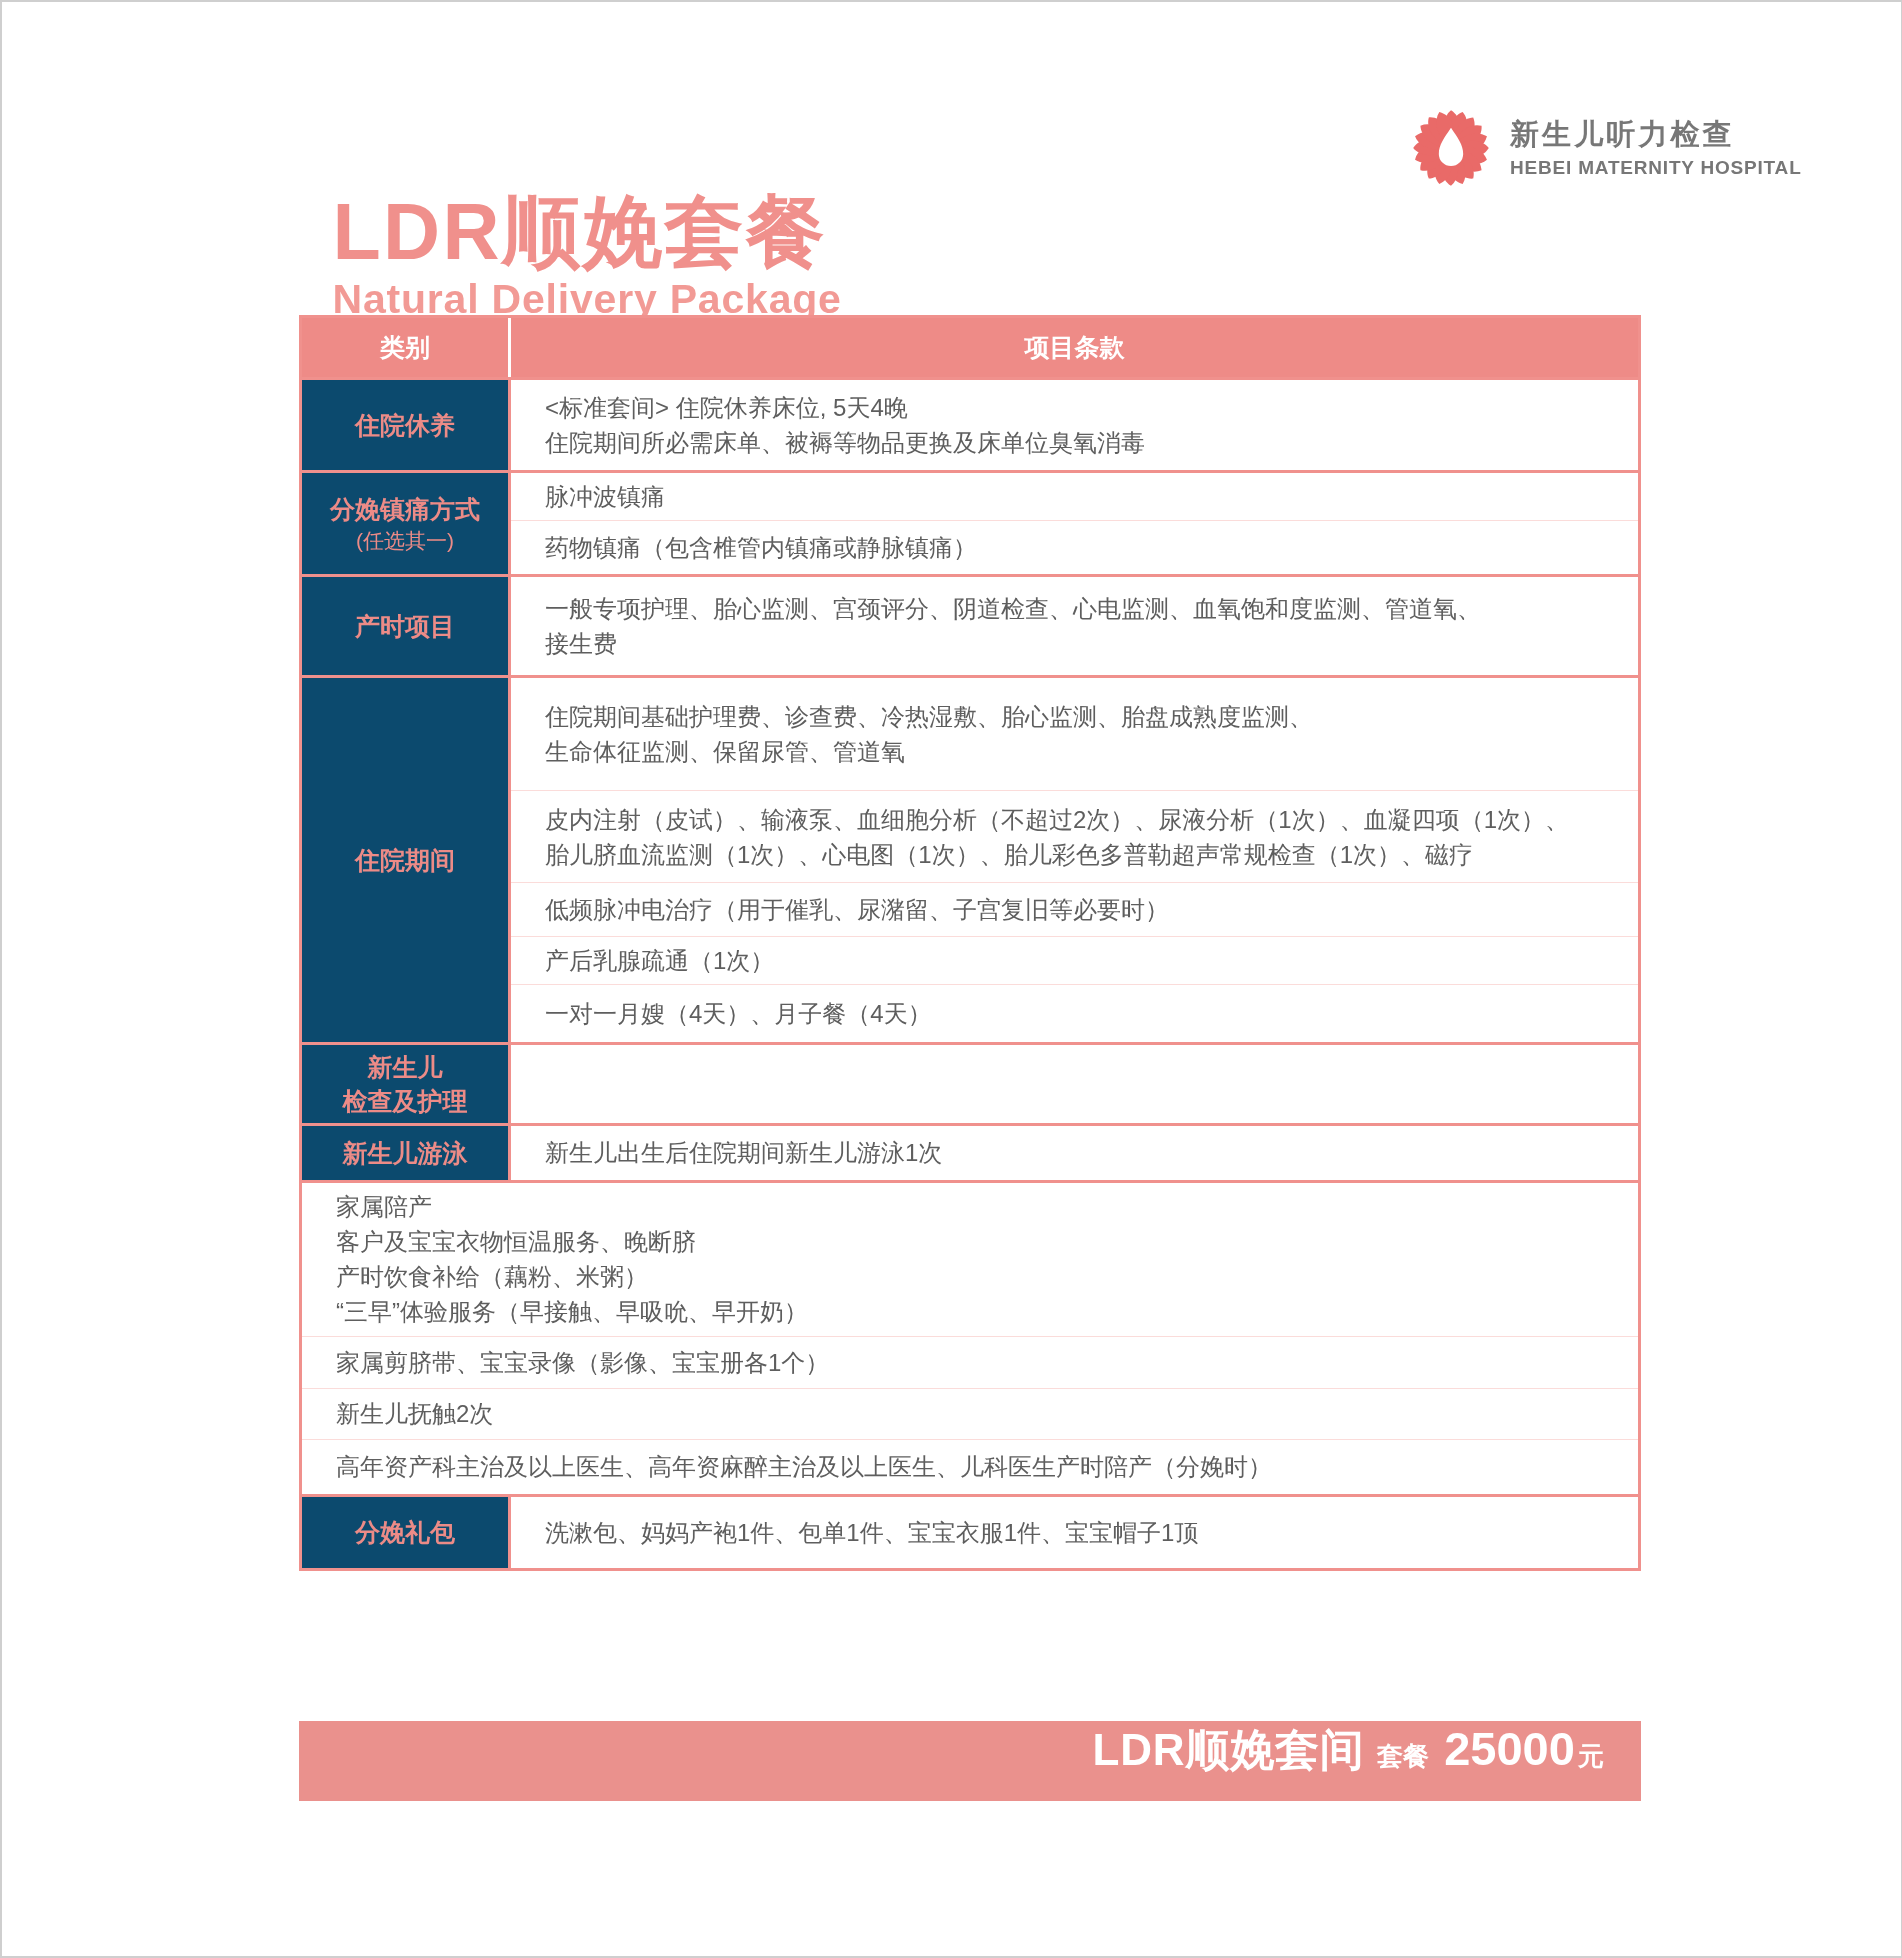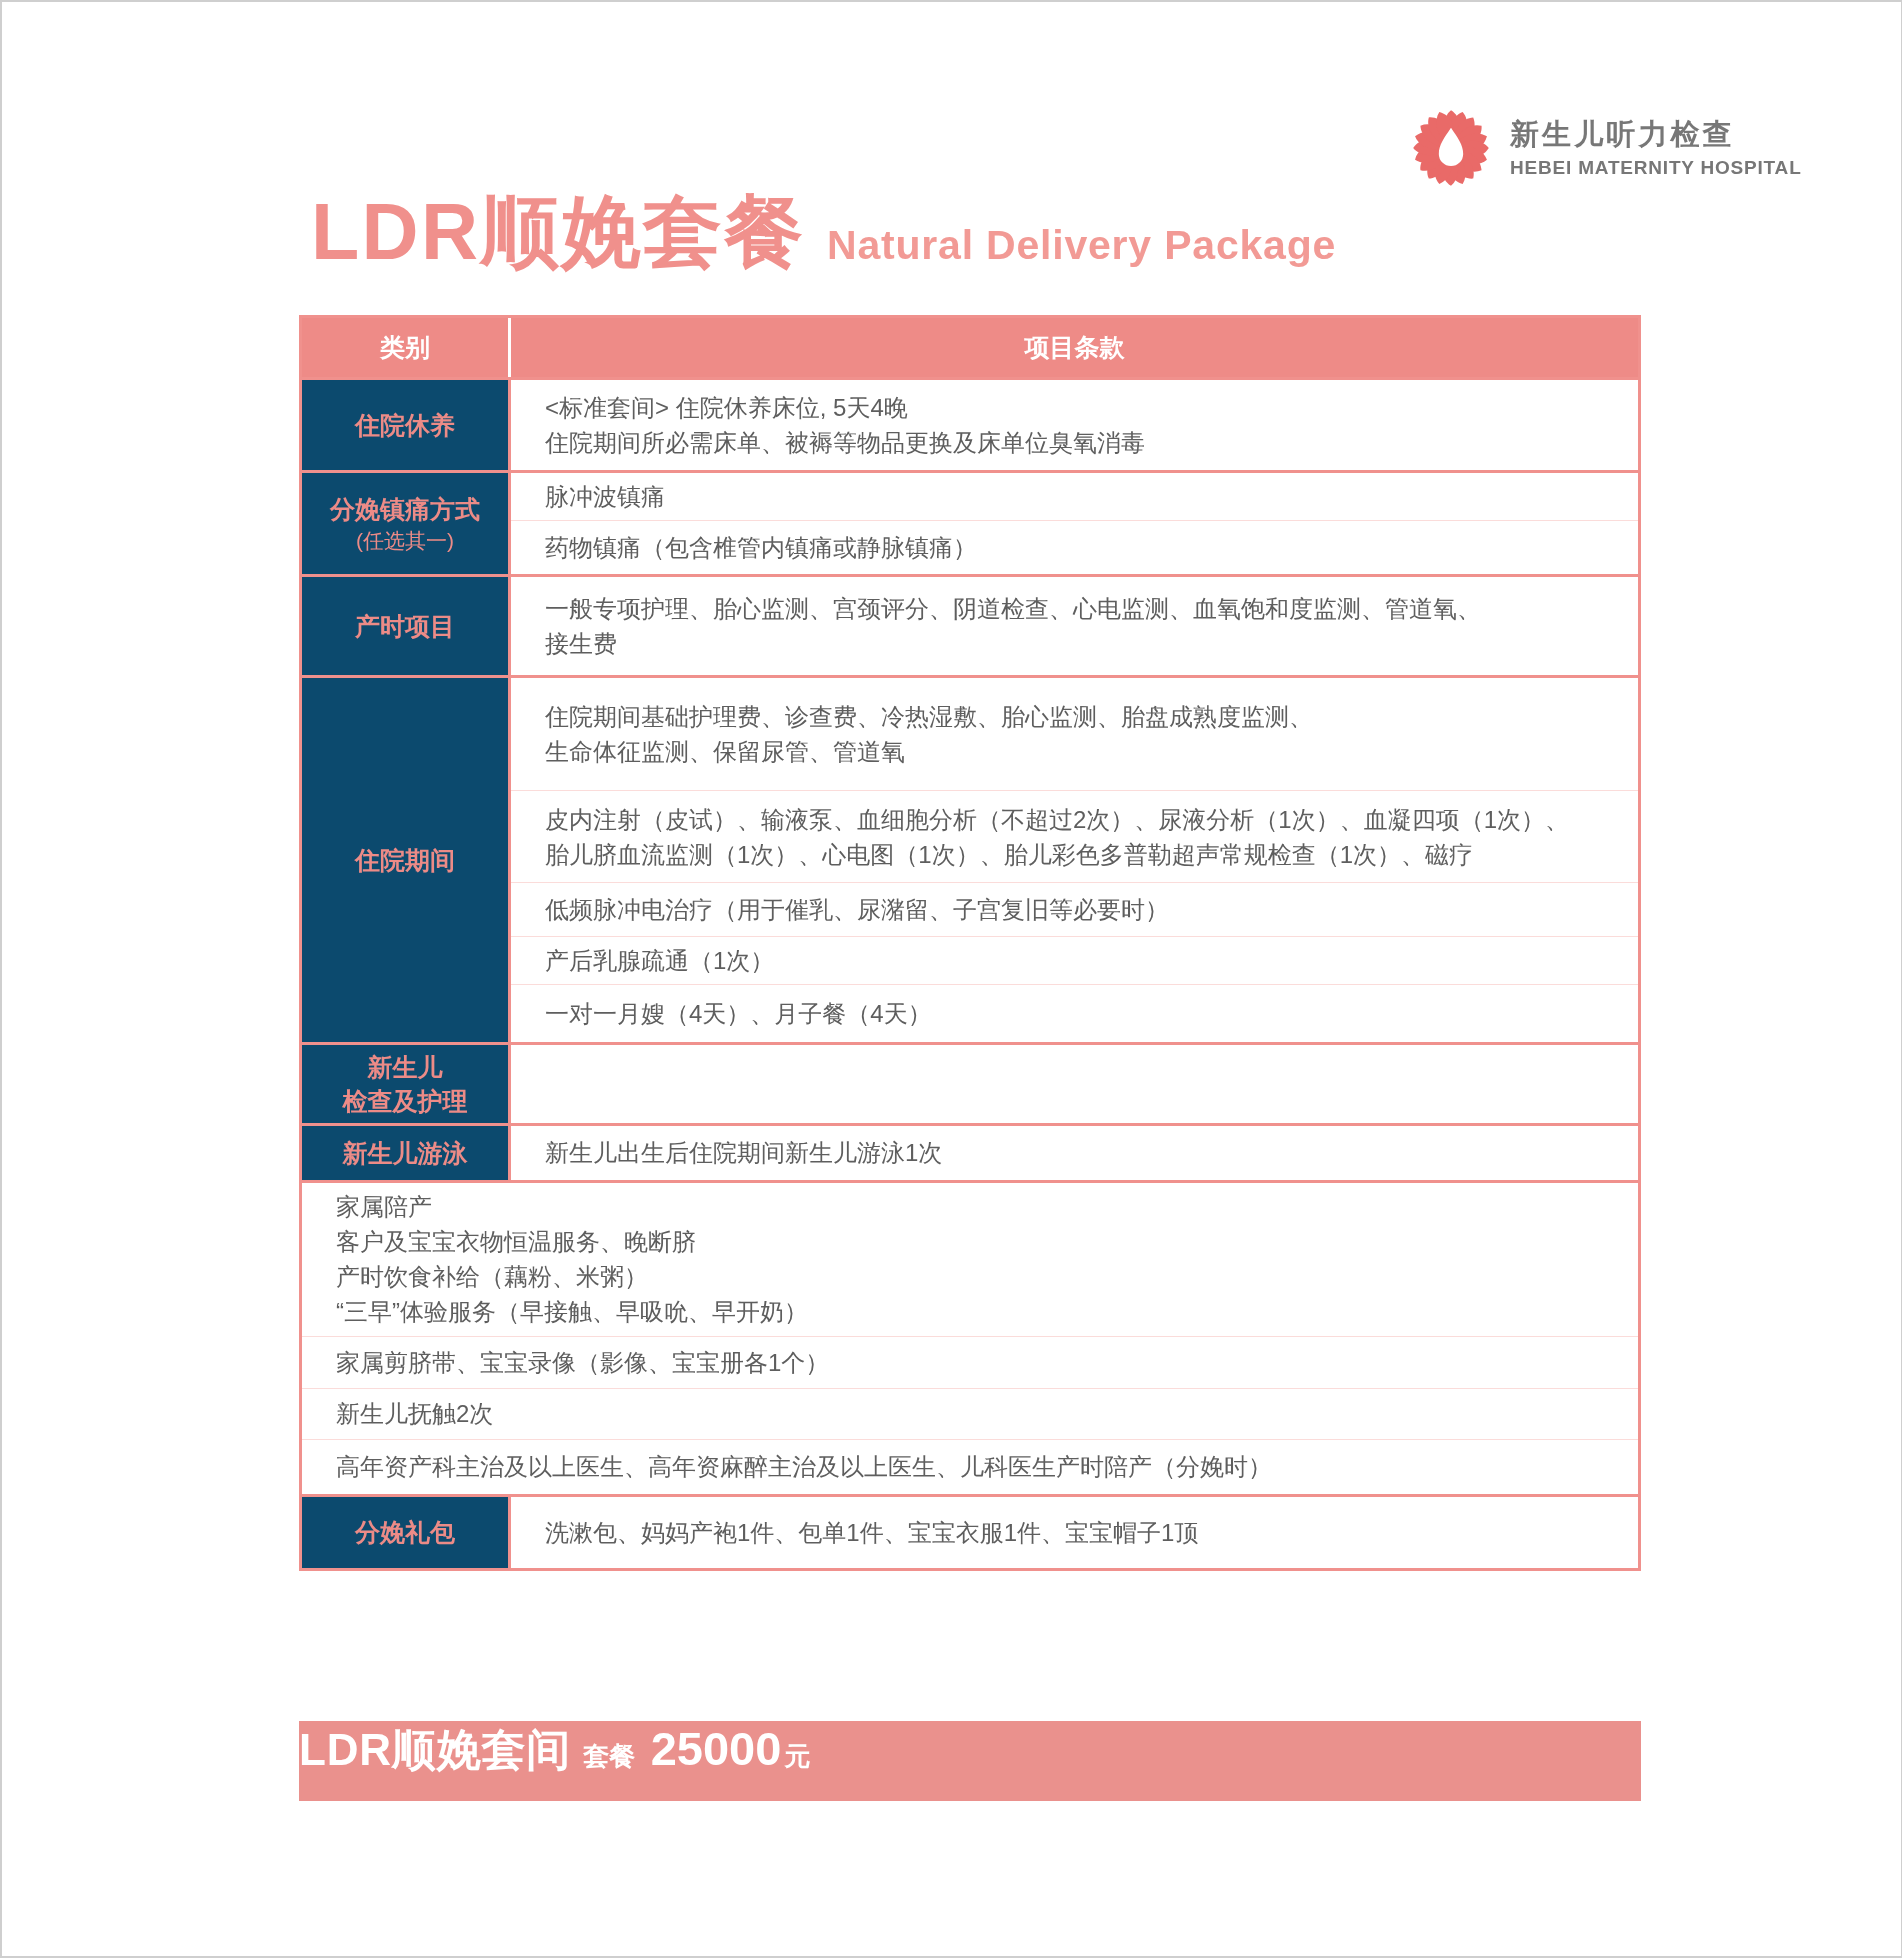--- a/index.html
+++ b/index.html
@@ -10,21 +10,21 @@
   .frame{position:absolute;inset:0;border:2.3px solid #cfcfcf;pointer-events:none;}
 
   
   .logo{position:absolute;left:1409px;top:106px;display:flex;align-items:center;}
   .logo-mark{width:84px;height:84px;flex:0 0 auto;}
   .logo-text{margin-left:17px;display:flex;flex-direction:column;}
   .logo-cn{font-size:29px;font-weight:700;color:#777777;letter-spacing:3.1px;line-height:34px;}
   .logo-en{font-size:19px;font-weight:700;color:#777777;letter-spacing:0.8px;line-height:23px;margin-top:4.6px;}
 
   
-  .title{position:absolute;left:311px;top:188px;display:flex;align-items:baseline;white-space:nowrap;}
+  .title{position:absolute;left:311px;top:188px;display:flex;align-items:baseline;white-space:nowrap;flex-direction:column;}
   .title-cn{font-size:79px;font-weight:800;color:#F0908C;letter-spacing:2.3px;line-height:88px;}
   .title-en{font-size:41px;font-weight:700;color:#F29A95;margin-left:21.5px;letter-spacing:0.8px;}
 
   
   .table{position:absolute;left:299px;top:315px;width:1342px;border:3.8px solid #F0918D;box-sizing:border-box;background:#fff;}
   .thead{display:flex;background:#EE8B87;height:59px;}
   .th{display:flex;align-items:center;justify-content:center;color:#ffffff;font-weight:700;font-size:25px;box-sizing:border-box;}
   .th-cat{width:209px;border-right:3.1px solid #ffffff;}
   .th-items{flex:1;}
 
@@ -44,21 +44,21 @@
 
   .mh118{min-height:90px}.mh58{min-height:44px}.mh70{min-height:54px}
   .mh128{min-height:98px}.mh146{min-height:112px}.mh120{min-height:92px}
   .mh60{min-height:46px}.mh76{min-height:58px}.mh130{min-height:100px}
   .mh74{min-height:57px}.mh64{min-height:49px}.mh200{min-height:153px}
   .mh68{min-height:52px}.mh66{min-height:51px}.mh72{min-height:55px}.mh92{min-height:71px}
 
   
   .banner{
     position:absolute;left:299px;top:1721px;width:1342px;height:80px;background:#EA918D;
-    display:flex;align-items:baseline;justify-content:flex-start;box-sizing:border-box;
+    display:flex;align-items:baseline;justify-content:flex-end;box-sizing:border-box;
     padding:0 37px 18.4px 0;color:#ffffff;white-space:nowrap;
   }
   .banner-name{font-size:44px;font-weight:800;letter-spacing:0.8px;}
   .banner-label{font-size:26px;font-weight:700;margin-left:12.3px;}
   .banner-price{font-size:47px;font-weight:800;margin-left:15.3px;}
   .banner-cur{font-size:26px;font-weight:700;margin-left:3.1px;}
 </style>
 </head>
 <body>
 

